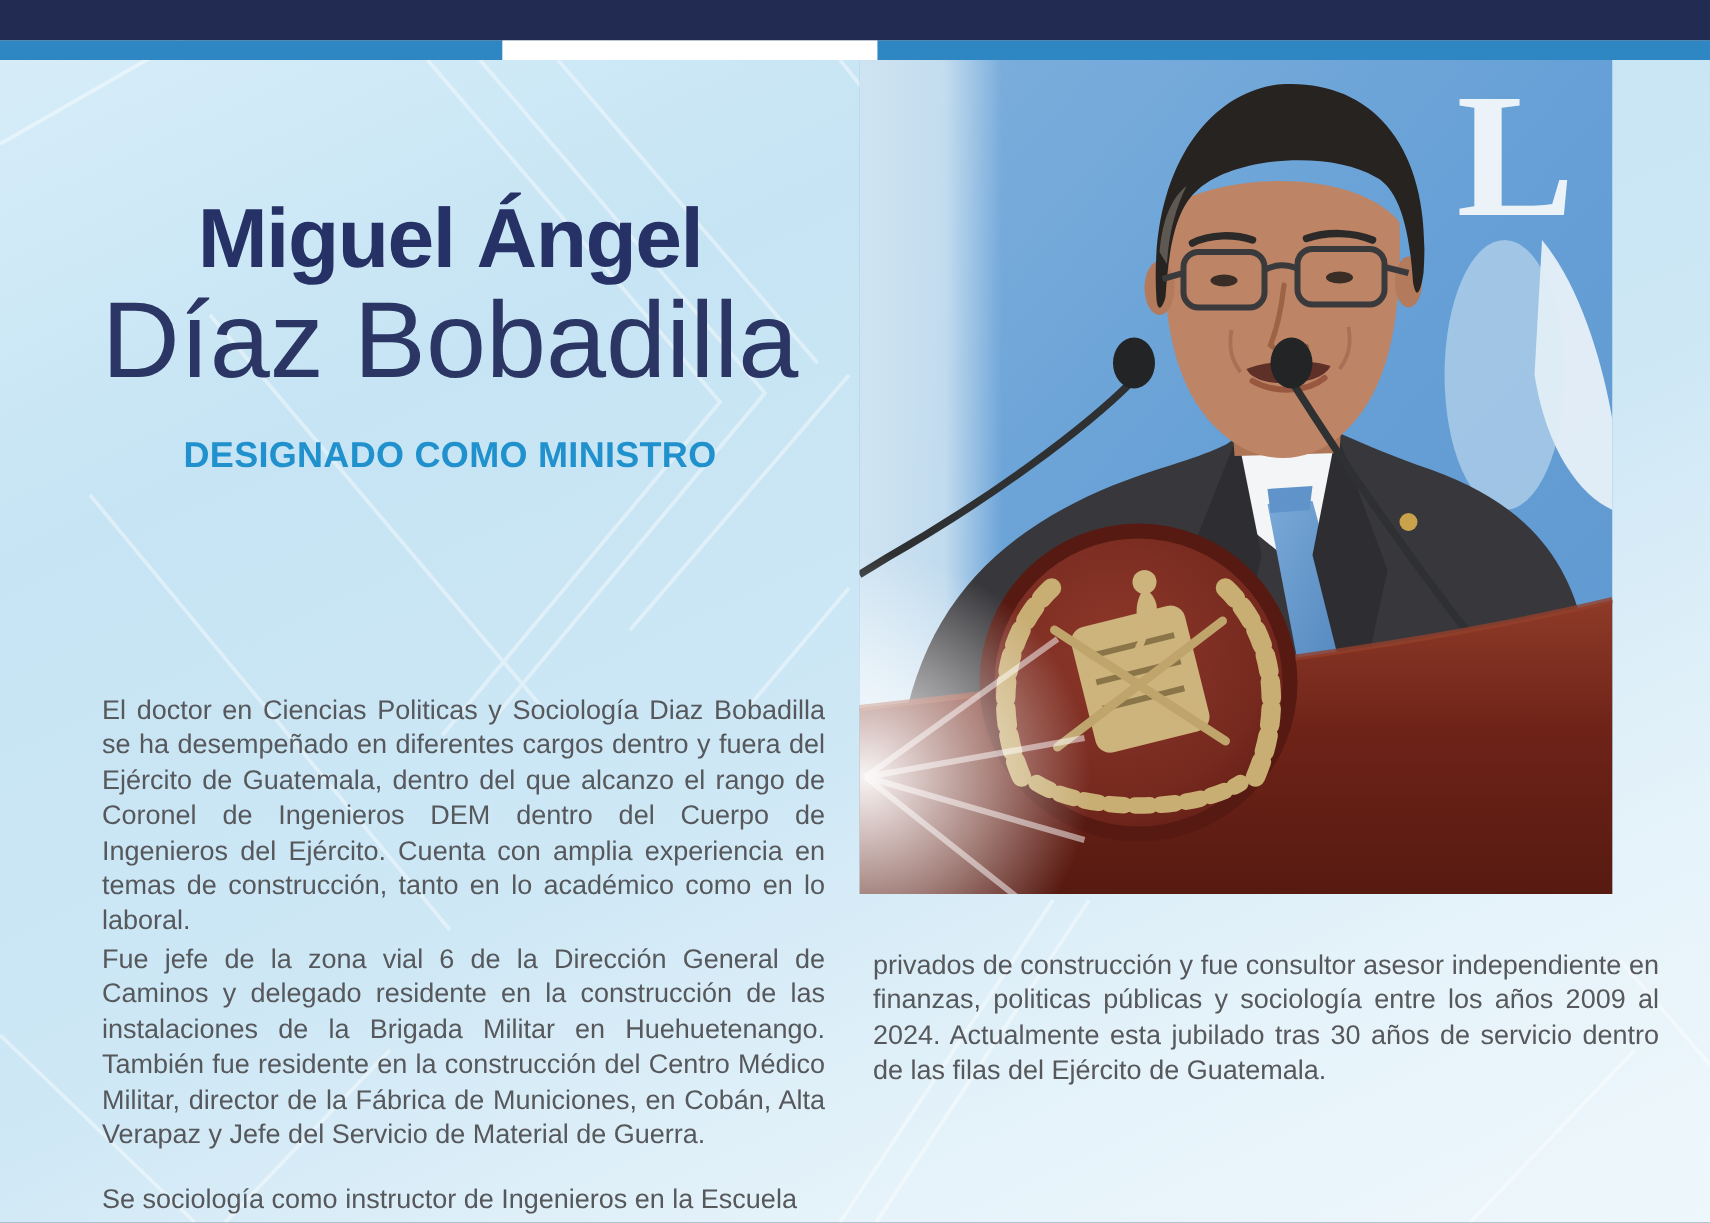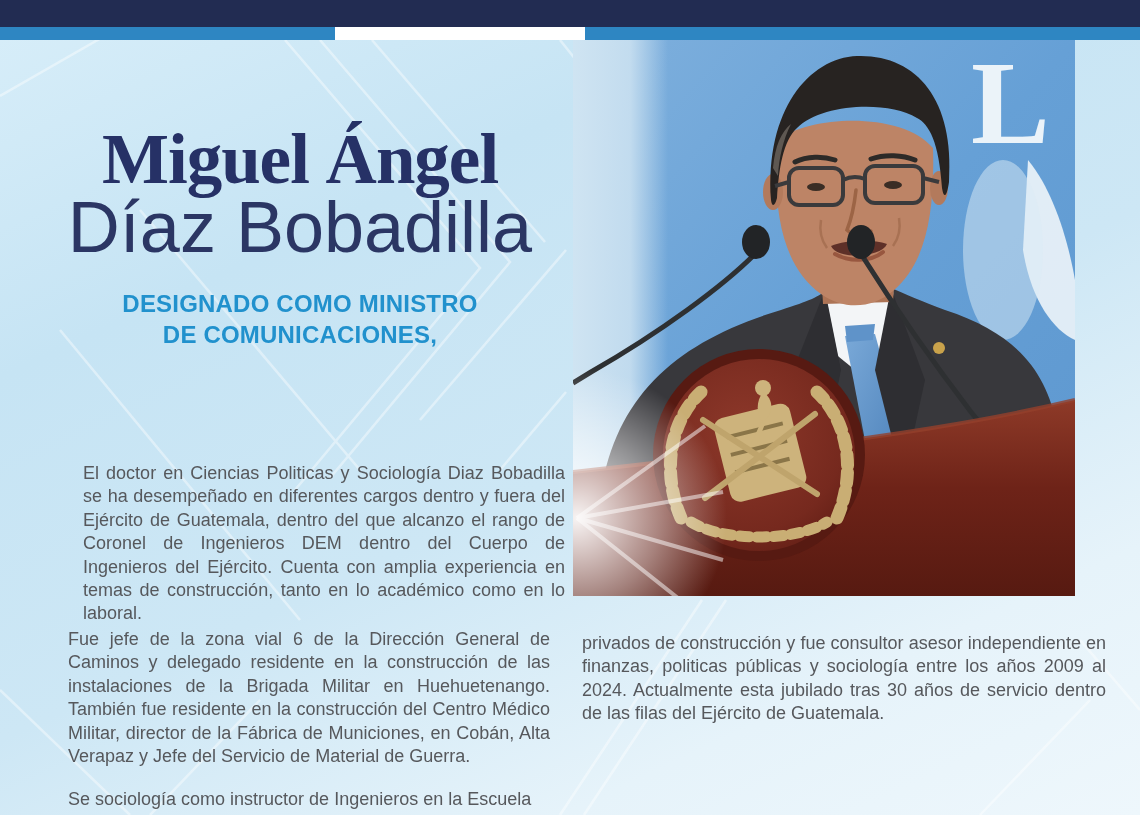--- a/index.html
+++ b/index.html
@@ -11,30 +11,30 @@
   
   .topbar { position:absolute; top:0; left:0; width:1140px; height:27px; background:#222c52; z-index:3; }
   .strip-seg { position:absolute; top:27px; height:13px; z-index:3; }
   .strip-blue-left  { left:0;   width:335px; background:#2e86c2; }
   .strip-white-mid  { left:335px; width:250px; background:#ffffff; }
   .strip-blue-right { left:585px; width:555px; background:#2e86c2; }
   
   .deco { position:absolute; top:0; left:0; z-index:1; pointer-events:none; }
   
   .name-block { position:absolute; left:38px; top:122px; width:524px; text-align:center; z-index:2; }
-  .name1 { font-size:71px; font-weight:bold; letter-spacing:-1px; color:#263166; line-height:74px;font-family:Liberation Serif, serif; }
+  .name1 { font-size:56px; font-weight:bold; letter-spacing:-1px; color:#263166; line-height:74px; }
   .name2 { font-size:72px; font-weight:normal; letter-spacing:0px; color:#2b3664; line-height:62px; }
   .designation { position:absolute; left:38px; top:288px; width:524px; text-align:center;
     color:#2191cd; font-weight:bold; font-size:24px; line-height:31px; z-index:2; letter-spacing:0.2px; }
   .section-heading { position:absolute; left:68px; top:414px; font-size:17px; letter-spacing:3.5px;
     color:#55616e; z-index:2; font-weight:normal; }
   .para { position:absolute; text-align:justify; color:#56585c; font-size:18px; line-height:23.4px; z-index:2; margin:0; }
   .lp { left:68px;  width:482px; }
   .rp { left:582px; width:524px; }
-  .lp1 { top:462px;margin-left:15px; } .lp2 { top:628px; } .lp3 { top:788px; }
+  .lp1 { top:462px; } .lp2 { top:628px; } .lp3 { top:788px; }
   .rp1 { top:632px; } .rp2 { top:744px; }
   
   .photo { position:absolute; left:573px; top:40px; width:502px; height:556px; z-index:2; }
 </style>
 </head>
 <body>
 
 <div class="page">
 
   <div class="topbar"></div>
@@ -62,21 +62,20 @@
     </g>
   </svg>
 
   <div class="name-block">
     <div class="name1">Miguel Ángel</div>
     <div class="name2">Díaz Bobadilla</div>
   </div>
 
   <div class="designation">
     <div>DESIGNADO COMO MINISTRO</div>
-    <div>DE COMUNICACIONES,</div>
   </div>
 
 
   <p class="para lp lp1">El doctor en Ciencias Politicas y Sociología Diaz Bobadilla se ha desempeñado en diferentes cargos dentro y fuera del Ejército de Guatemala, dentro del que alcanzo el rango de Coronel de Ingenieros DEM dentro del Cuerpo de Ingenieros del Ejército. Cuenta con amplia experiencia en temas de construcción, tanto en lo académico como en lo laboral.</p>
   <p class="para lp lp2">Fue jefe de la zona vial 6 de la Dirección General de Caminos y delegado residente en la construcción de las instalaciones de la Brigada Militar en Huehuetenango. También fue residente en la construcción del Centro Médico Militar, director de la Fábrica de Municiones, en Cobán, Alta Verapaz y Jefe del Servicio de Material de Guerra.</p>
   <p class="para lp lp3">Se sociología como instructor de Ingenieros en la Escuela</p>
 
   <p class="para rp rp1">privados de construcción y fue consultor asesor independiente en finanzas, politicas públicas y sociología entre los años 2009 al 2024. Actualmente esta jubilado tras 30 años de servicio dentro de las filas del Ejército de Guatemala.</p>
 
   <div class="photo">

